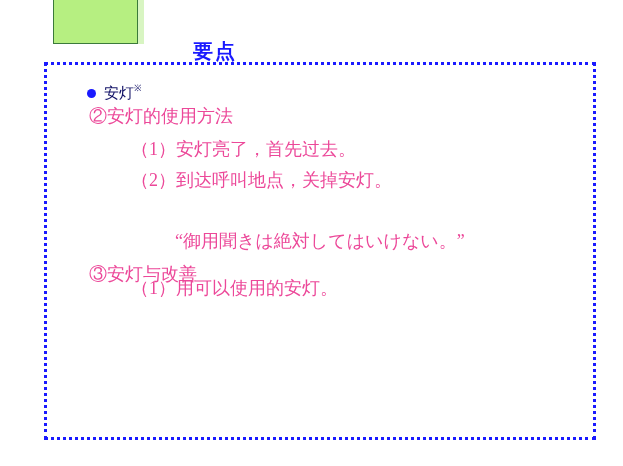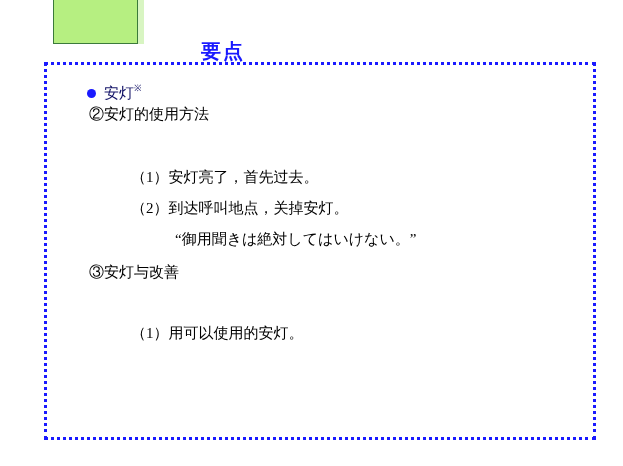--- a/index.html
+++ b/index.html
@@ -39,38 +39,37 @@
   #slide-title {
     position: absolute;
     left: 0;
     top: 38px;
     width: 430px;
     text-align: center;
     font-size: 20px;
     font-weight: bold;
     color: #1a1aff;
     letter-spacing: 2px;
-    padding-left: 8px;
   }
 
   
   #content-box {
     position: absolute;
     left: 44px;
     top: 62px;
     width: 552px;
     height: 378px;
     border: 3px dotted #1a1aff;
     box-sizing: border-box;
     background: #ffffff;
   }
 
   .line {
-    color: #000000;
-    font-size: 15px;
+    color: #ec4899;
+    font-size: 18px;
     line-height: 1.0;
     white-space: nowrap;
   }
 
   
   #bullet-line {
     position: absolute;
     left: 40px;
     top: 16px;
     font-size: 15px;
@@ -88,30 +87,30 @@
   }
   #bullet-text {
     vertical-align: middle;
   }
   .sup {
     font-size: 9px;
     vertical-align: super;
   }
 
   .lvl1 { position: absolute; left: 42px; }
-  .lvl2 { position: absolute; left: 84px; margin-top: 30px; }
+  .lvl2 { position: absolute; left: 84px; }
   .lvl3 { position: absolute; left: 128px; }
 
   .t1 { top: 42px; }
   .t2 { top: 75px; }
   .t3 { top: 106px; }
   .t4 { top: 137px; }
   .t5 { top: 167px; }
   .t6 { top: 200px; }
-  .t7 { top: 231px; }
+  .t7 { top: 214px; }
   .t8 { top: 262px; }
   .t9 { top: 293px; }
   .t10 { top: 325px; }
 </style>
 </head>
 <body>
 
 <div id="green-block"></div>
 <div id="green-block-edge"></div>
 

